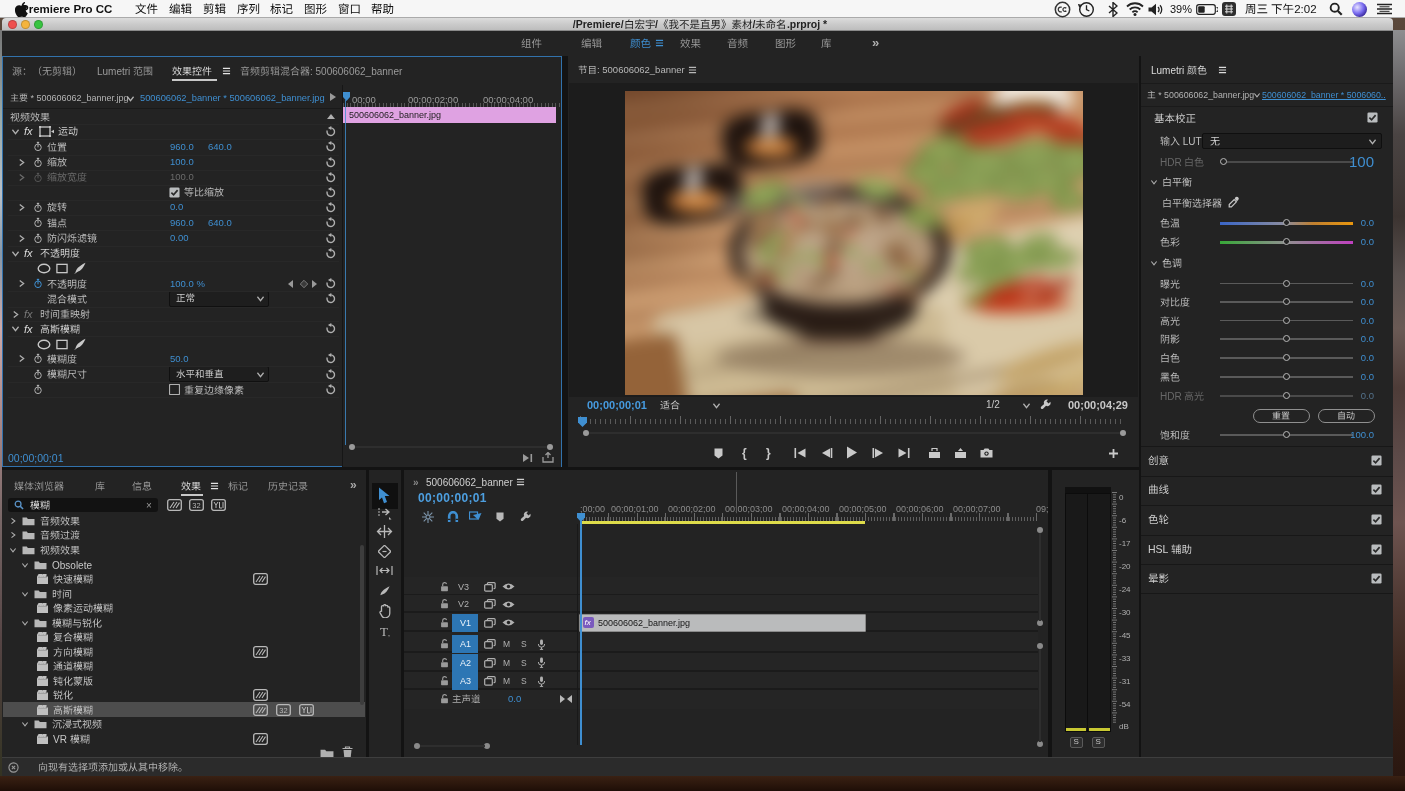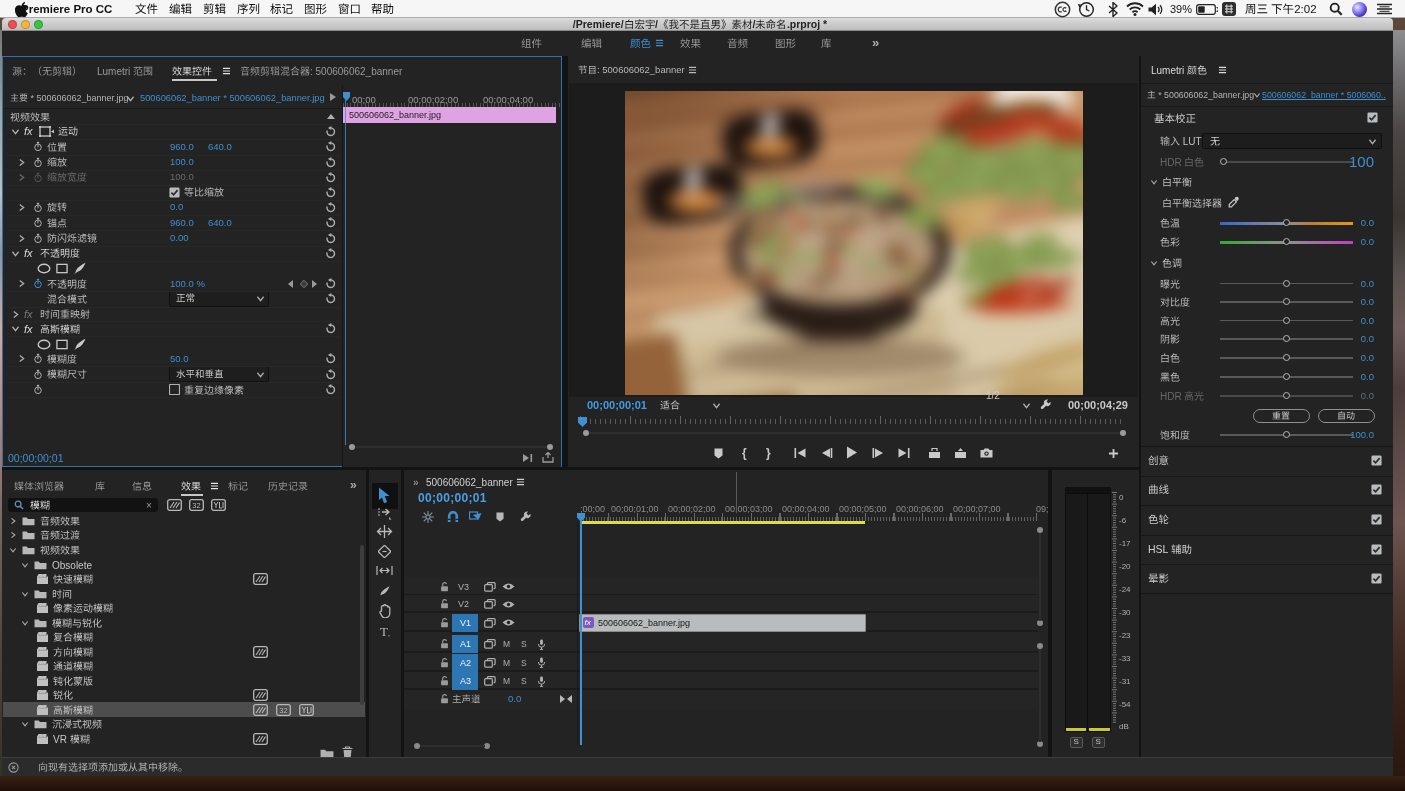--- a/index.html
+++ b/index.html
@@ -809,21 +809,21 @@
 <div class="a" style="left:587px;top:398px;font-size:11px;line-height:14px;color:#469be0;white-space:nowrap;font-weight:bold;"><span>00;00;00;01</span></div>
 <div class="a" style="left:660px;top:399px;font-size:10px;line-height:13px;color:#c8c8c8;white-space:nowrap;"><svg class="cj" viewBox="0 -880 2000 1000" style="width:2.0em">
       <use href="#u9002" x="0"></use>
       <use href="#u5408" x="1000"></use>
     </svg></div>
 <div class="a ic" style="left:712px;top:401.5px;width:9px;height:7px;color:#b0b0b0">
     <svg width="100%" height="100%" viewBox="0 0 10 8">
       <path d="M1.5 2 L5 6.5 L8.5 2" fill="none" stroke="currentColor" stroke-width="1.4"></path>
     </svg>
   </div>
-<div class="a" style="left:986px;top:389px;font-size:10px;line-height:13px;color:#c8c8c8;white-space:nowrap;"><span>1/2</span></div>
+<div class="a" style="left:986px;top:398px;font-size:10px;line-height:13px;color:#c8c8c8;white-space:nowrap;"><span>1/2</span></div>
 <div class="a ic" style="left:1022px;top:401.5px;width:9px;height:7px;color:#b0b0b0">
     <svg width="100%" height="100%" viewBox="0 0 10 8">
       <path d="M1.5 2 L5 6.5 L8.5 2" fill="none" stroke="currentColor" stroke-width="1.4"></path>
     </svg>
   </div>
 <div class="a ic" style="left:1040px;top:399.0px;width:12px;height:12px;color:#c8c8c8">
     <svg width="100%" height="100%" viewBox="0 0 13 13">
       <path d="M11.2 3.1 A3.4 3.4 0 0 1 6.5 7.4 L3.3 10.6 A1.5 1.5 0 0 1 1.2 8.5 L4.5 5.3 A3.4 3.4 0 0 1 8.8 0.7 L7 2.5 L9.3 4.8 Z" fill="currentColor"></path>
     </svg>
   </div>
@@ -1828,21 +1828,21 @@
       <rect x="1" y="227.4" width="3" height="1" fill="#777"></rect>
       <rect x="1" y="229.7" width="3" height="1" fill="#777"></rect>
     </svg>
   </div>
 <div class="a" style="left:1119px;top:493px;font-size:8px;line-height:10px;color:#b0b0b0;white-space:nowrap;"><span>0</span></div>
 <div class="a" style="left:1119px;top:516px;font-size:8px;line-height:10px;color:#b0b0b0;white-space:nowrap;"><span>-6</span></div>
 <div class="a" style="left:1119px;top:539px;font-size:8px;line-height:10px;color:#b0b0b0;white-space:nowrap;"><span>-17</span></div>
 <div class="a" style="left:1119px;top:562px;font-size:8px;line-height:10px;color:#b0b0b0;white-space:nowrap;"><span>-20</span></div>
 <div class="a" style="left:1119px;top:585px;font-size:8px;line-height:10px;color:#b0b0b0;white-space:nowrap;"><span>-24</span></div>
 <div class="a" style="left:1119px;top:608px;font-size:8px;line-height:10px;color:#b0b0b0;white-space:nowrap;"><span>-30</span></div>
-<div class="a" style="left:1119px;top:631px;font-size:8px;line-height:10px;color:#b0b0b0;white-space:nowrap;"><span>-23</span></div>
+<div class="a" style="left:1119px;top:631px;font-size:8px;line-height:10px;color:#b0b0b0;white-space:nowrap;"><span>-45</span></div>
 <div class="a" style="left:1119px;top:654px;font-size:8px;line-height:10px;color:#b0b0b0;white-space:nowrap;"><span>-33</span></div>
 <div class="a" style="left:1119px;top:677px;font-size:8px;line-height:10px;color:#b0b0b0;white-space:nowrap;"><span>-31</span></div>
 <div class="a" style="left:1119px;top:700px;font-size:8px;line-height:10px;color:#b0b0b0;white-space:nowrap;"><span>-54</span></div>
 <div class="a" style="left:1119px;top:722px;font-size:8px;line-height:10px;color:#b0b0b0;white-space:nowrap;"><span>dB</span></div>
 <div class="a" style="left:1070px;top:737px;width:13px;height:11px;background:#2e2e2e;border:1px solid #5a5a5a;border-radius:2px"></div>
 <div class="a" style="left:1073.5px;top:737px;font-size:8px;line-height:10px;color:#c8c8c8;white-space:nowrap;"><span>S</span></div>
 <div class="a" style="left:1092px;top:737px;width:13px;height:11px;background:#2e2e2e;border:1px solid #5a5a5a;border-radius:2px"></div>
 <div class="a" style="left:1095.5px;top:737px;font-size:8px;line-height:10px;color:#c8c8c8;white-space:nowrap;"><span>S</span></div>
 <div class="a" style="left:2px;top:757px;width:1391px;height:19px;background:#2b2b2b;border-top:1px solid #3e3e3e"></div>
 <div class="a" style="left:8px;top:762px;width:11px;height:11px;color:#9a9a9a">

